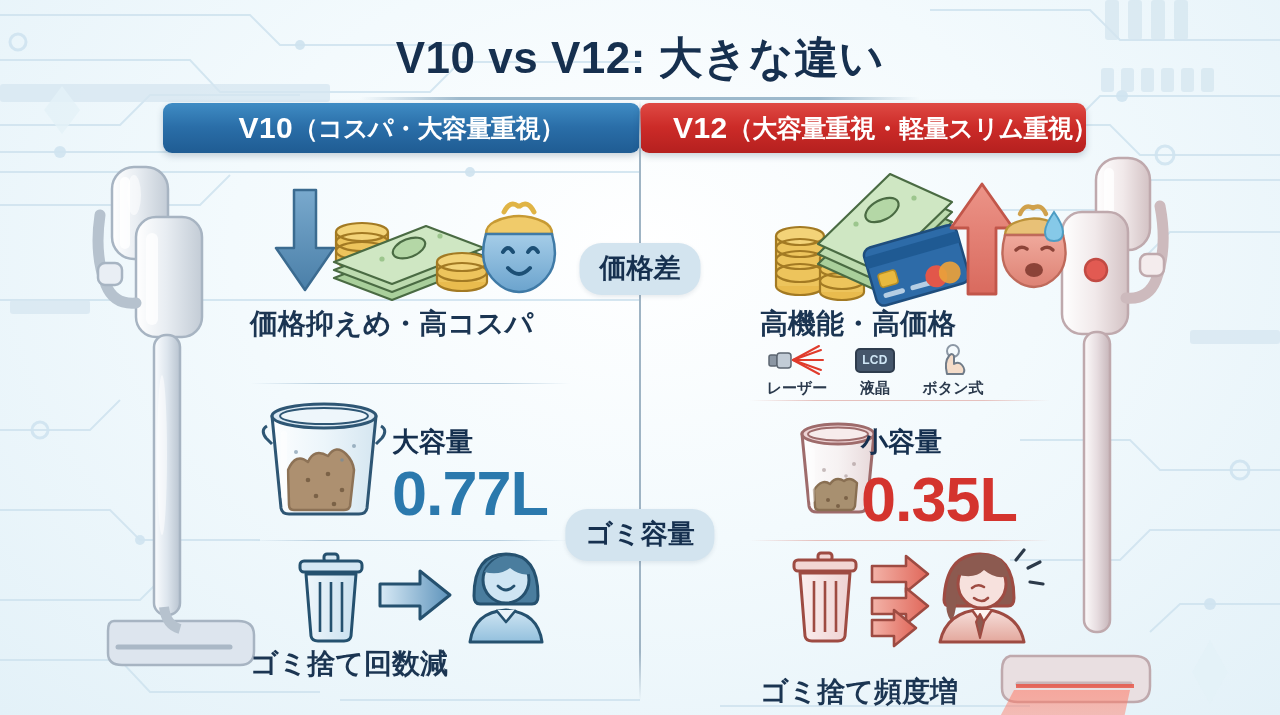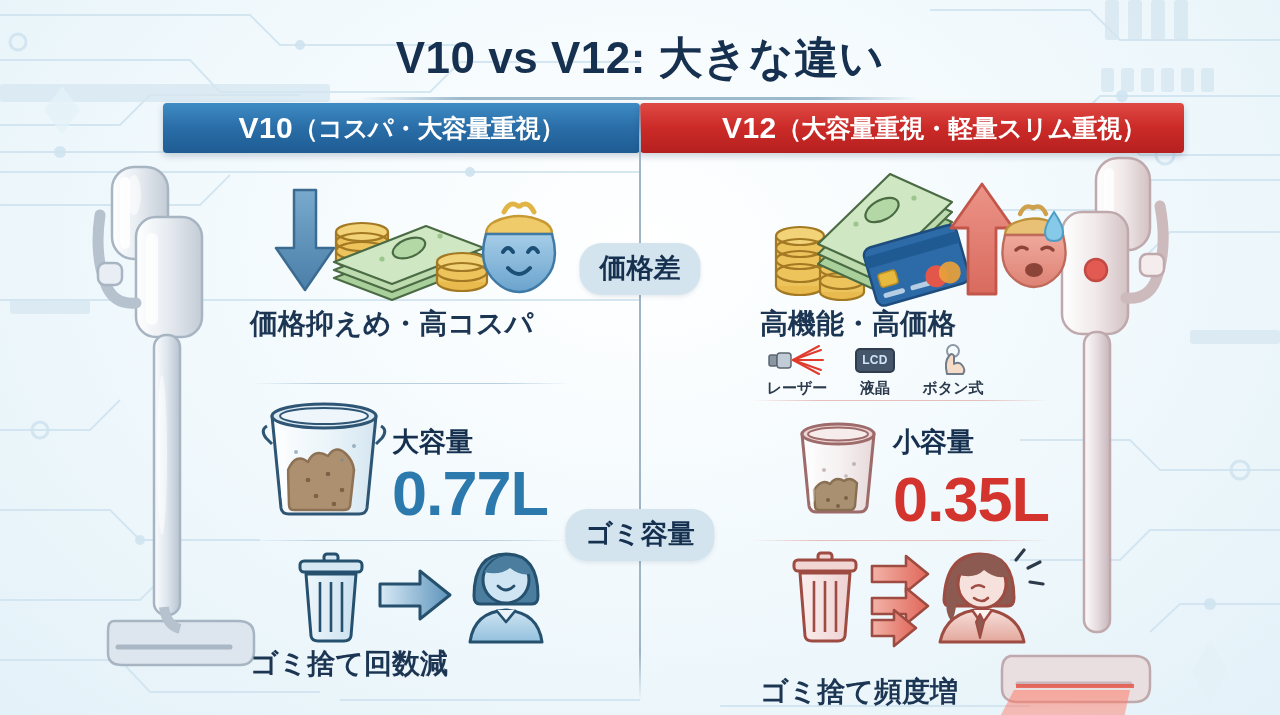--- a/index.html
+++ b/index.html
@@ -27,29 +27,29 @@
     color: #16304f;
     text-shadow: 0 1px 0 rgba(255,255,255,.7);
   }
   .title-rule {
     margin: 9px auto 0; width: 560px; height: 3px; border-radius: 2px;
     background: linear-gradient(90deg, rgba(176,200,217,0), #9db9cc 18%, #9db9cc 82%, rgba(176,200,217,0));
   }
   
   .hdr {
     position: absolute; top: 103px; height: 50px;
-    border-radius: 4px;
+    border-radius: 9px;
     display: flex; align-items: center; justify-content: center;
     color: #fff; font-weight: 700;
     box-shadow: 0 3px 7px rgba(20,50,80,.22);
     white-space: nowrap;
   }
   .hdr-left  { left: 163px;  width: 477px;
     background: linear-gradient(180deg, #3f8cc4 0%, #2a6ea8 48%, #1f5c93 100%); }
-  .hdr-right { left: 640px;  width: 544px;
+  .hdr-right { left: 640px;  width: 446px;
     background: linear-gradient(180deg, #df4a44 0%, #cc2b28 48%, #b5201f 100%); padding-left: 44px; }
   .hdr .big { font-size: 30px; letter-spacing: .5px; }
   .hdr .sub { font-size: 25px; letter-spacing: -.5px; }
   
   .vdiv {
     position: absolute; left: 639px; top: 100px; width: 2px; height: 600px;
     background: linear-gradient(180deg, rgba(150,175,195,.0) 0%, #9fb4c4 6%, #9fb4c4 92%, rgba(150,175,195,0) 100%);
   }
   
   .pill {
@@ -500,21 +500,21 @@
         <circle cx="58" cy="80" r="2"></circle>
         <circle cx="50" cy="88" r="2"></circle>
     </g>
     <g fill="#9e8b8b" opacity=".55">
       <circle cx="36" cy="52" r="2"></circle>
         <circle cx="66" cy="46" r="2"></circle>
         <circle cx="58" cy="58" r="1.8"></circle>
     </g>
     <path d="M24 32 v50" stroke="#ffffff" stroke-width="5" opacity=".5" stroke-linecap="round"></path>
   </svg>
-  <div class="abs" style="left:893px; top:427px; width:180px; text-align:left;">
+  <div class="abs" style="left:861px; top:427px; width:180px; text-align:left;">
     <div class="lbl-dark">小容量</div>
     <div class="big-num num-red" style="margin-top:10px;">0.35L</div>
   </div>
 
   <svg class="abs" style="left:784px; top:548px;" width="262" height="96" viewBox="0 0 262 96">
     <defs>
       <linearGradient id="canR" x1="0" y1="0" x2="1" y2="0">
         <stop offset="0" stop-color="#fbeeee"></stop>
           <stop offset="1" stop-color="#eed2d2"></stop>
       </linearGradient>

